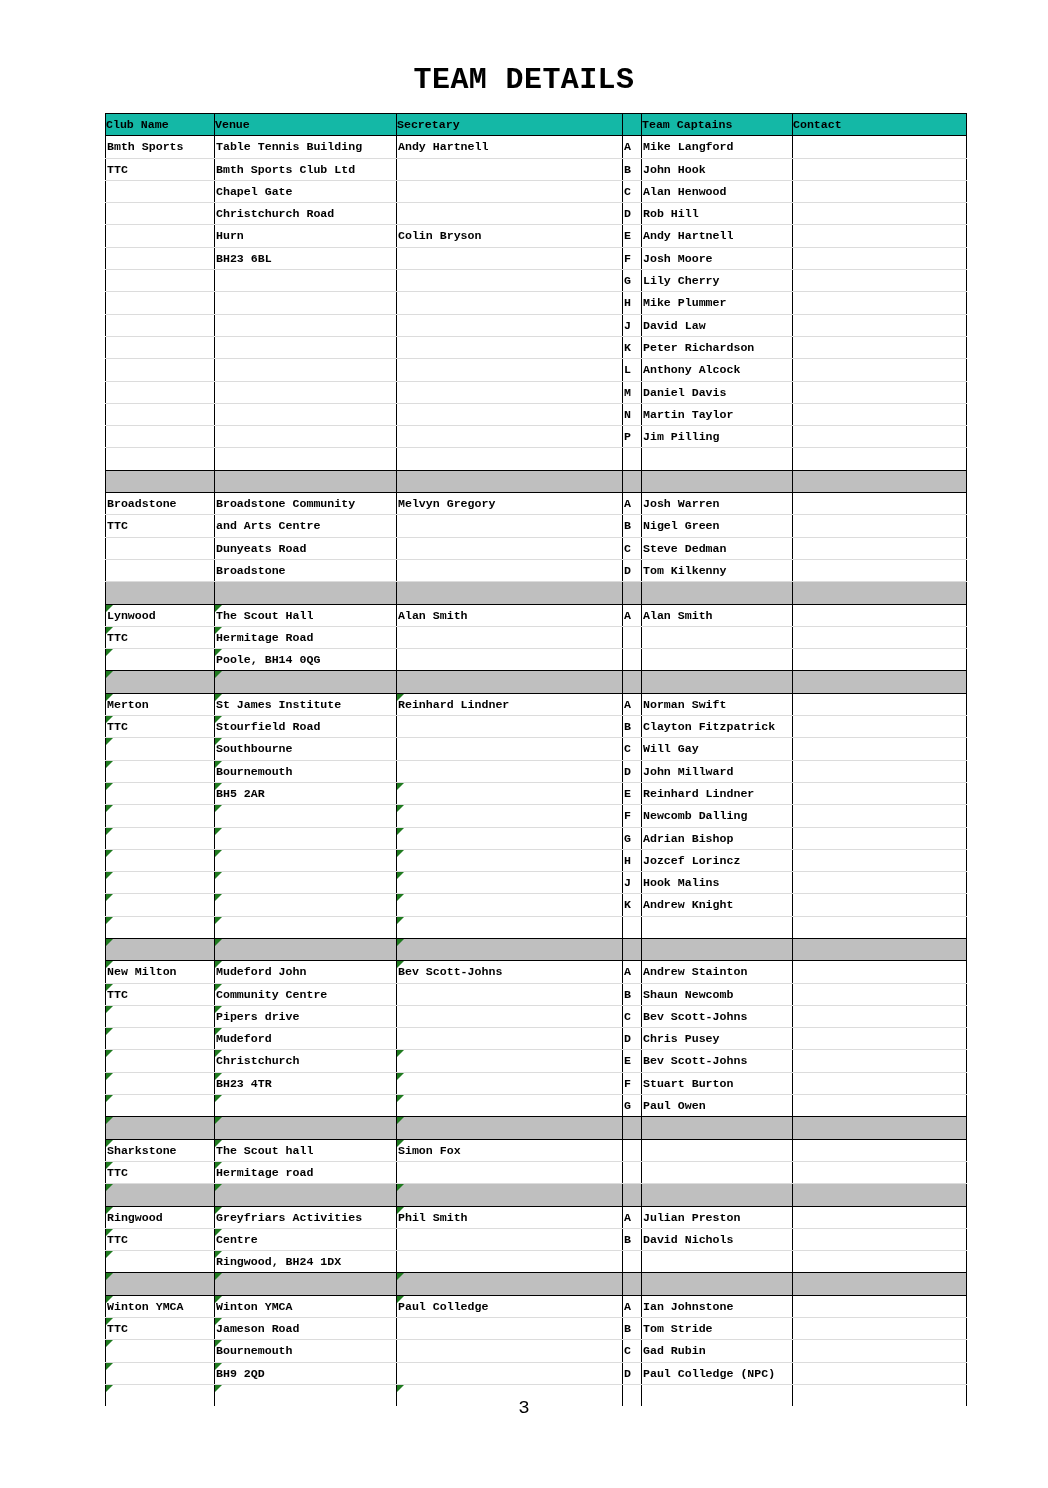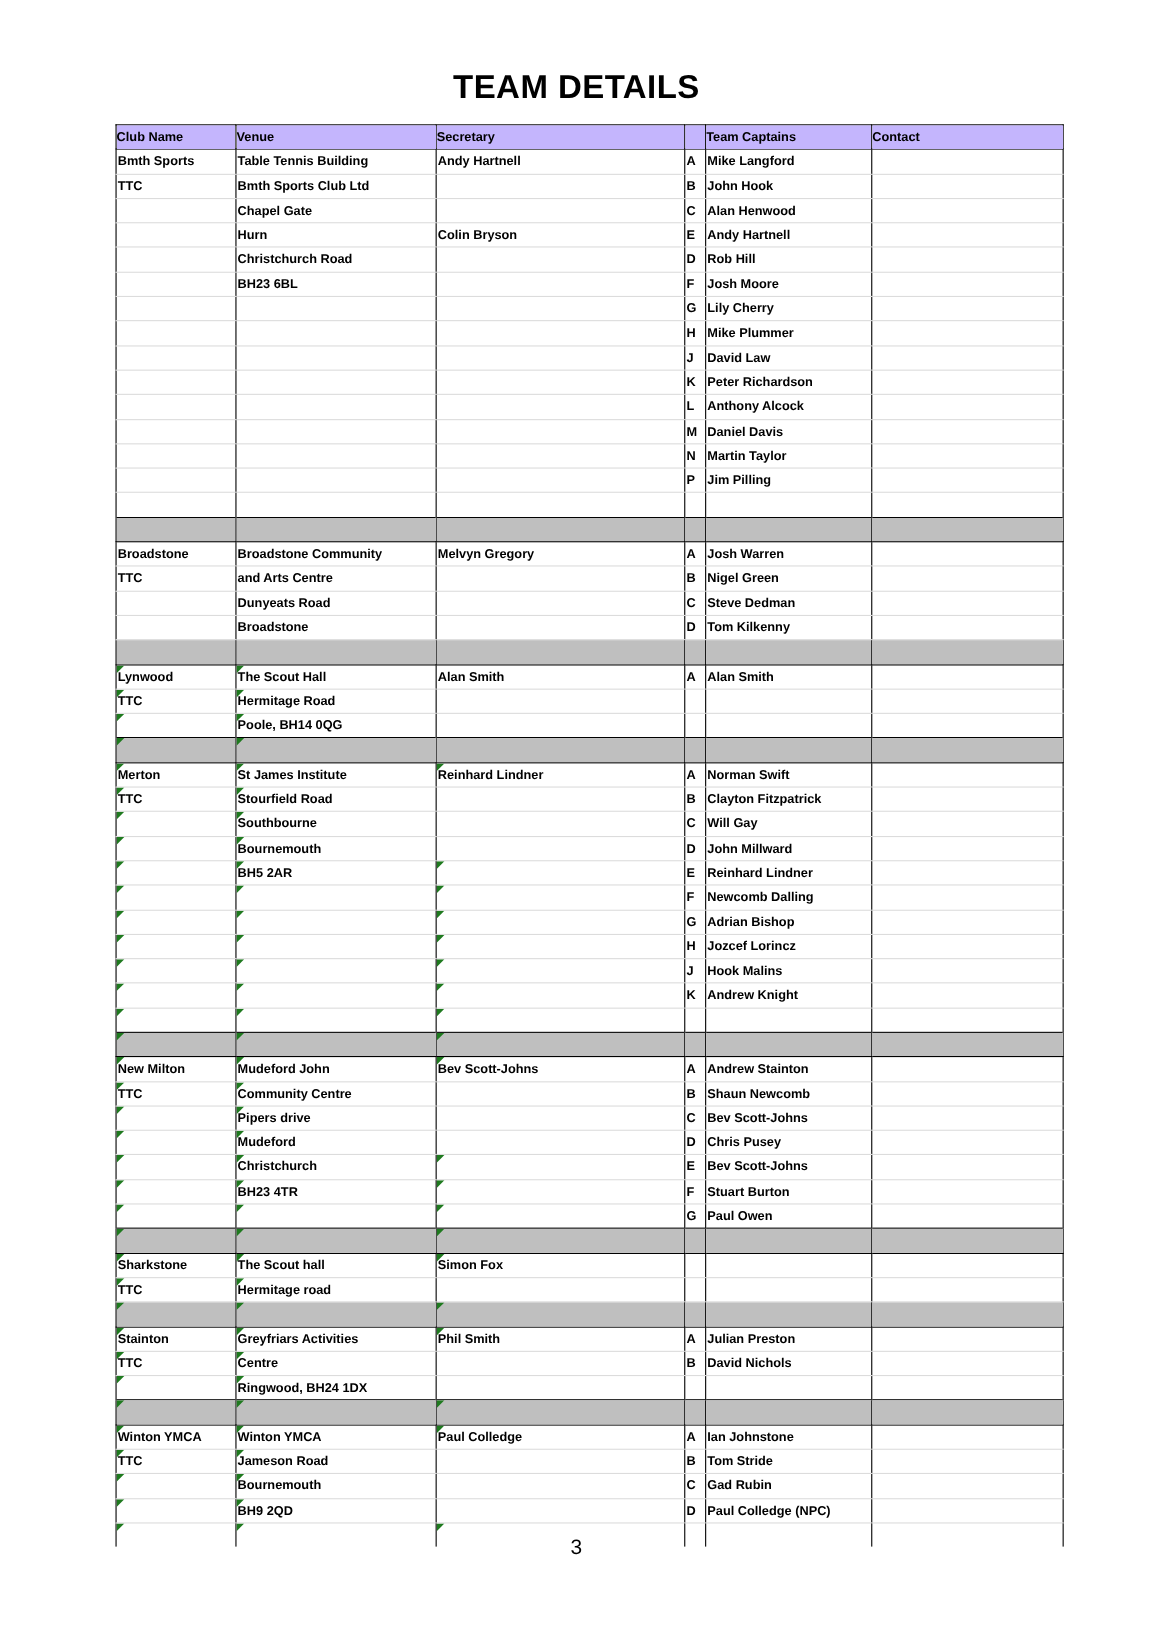--- a/index.html
+++ b/index.html
@@ -12,20 +12,21 @@
     height: 1488px;
     font-family: "Liberation Sans", sans-serif;
     color: #000000;
     position: relative;
     overflow: hidden;
   }
   #page {
     position: relative;
     width: 1048px;
     height: 1488px;
+    font-family: Liberation Mono, monospace;
   }
   .doc-title {
     position: absolute;
     left: 0;
     top: 63px;
     width: 1048px;
     text-align: center;
     font-size: 30px;
     font-weight: bold;
     letter-spacing: 0.4px;
@@ -59,21 +60,21 @@
   .c-ltr    { width: 18px;   border-right: 1.6px solid #000; text-align: center; padding: 0; }
   .c-cap    { width: 150px;  border-right: 1.6px solid #000; padding-left: 3px; }
   .c-contact{ width: 173px;  border-right: 1.6px solid #000; padding-left: 3px; }
 
   
   tr.body-row > td { border-bottom: 1px solid #dcdcdc; }
   tr.body-row.last-row > td { border-bottom: none; }
 
   
   tr.head-row > th {
-    background: #c4b5fd;
+    background: #14b8a6;
     border-top: 1.6px solid #000;
     border-bottom: 1.6px solid #000;
     font-size: 11.6px;
   }
   
   tr.sep-row > td {
     background: #bfbfbf;
     height: 21.3px;
     border-top: 1.6px solid #000;
     border-bottom: 1.6px solid #000;
@@ -184,50 +185,50 @@
           </td>
           <td class="c-contact">
             <span class="cell-txt"></span>
           </td>
         </tr>
         <tr class="body-row">
           <td class="c-club">
             <span class="cell-txt"></span>
           </td>
           <td class="c-venue">
+            <span class="cell-txt">Christchurch Road</span>
+          </td>
+          <td class="c-sec">
+            <span class="cell-txt"></span>
+          </td>
+          <td class="c-ltr">
+            <span class="cell-txt">D</span>
+          </td>
+          <td class="c-cap">
+            <span class="cell-txt">Rob Hill</span>
+          </td>
+          <td class="c-contact">
+            <span class="cell-txt"></span>
+          </td>
+        </tr>
+        <tr class="body-row">
+          <td class="c-club">
+            <span class="cell-txt"></span>
+          </td>
+          <td class="c-venue">
             <span class="cell-txt">Hurn</span>
           </td>
           <td class="c-sec">
             <span class="cell-txt">Colin Bryson</span>
           </td>
           <td class="c-ltr">
             <span class="cell-txt">E</span>
           </td>
           <td class="c-cap">
             <span class="cell-txt">Andy Hartnell</span>
-          </td>
-          <td class="c-contact">
-            <span class="cell-txt"></span>
-          </td>
-        </tr>
-        <tr class="body-row">
-          <td class="c-club">
-            <span class="cell-txt"></span>
-          </td>
-          <td class="c-venue">
-            <span class="cell-txt">Christchurch Road</span>
-          </td>
-          <td class="c-sec">
-            <span class="cell-txt"></span>
-          </td>
-          <td class="c-ltr">
-            <span class="cell-txt">D</span>
-          </td>
-          <td class="c-cap">
-            <span class="cell-txt">Rob Hill</span>
           </td>
           <td class="c-contact">
             <span class="cell-txt"></span>
           </td>
         </tr>
         <tr class="body-row">
           <td class="c-club">
             <span class="cell-txt"></span>
           </td>
           <td class="c-venue">
@@ -1009,21 +1010,21 @@
         <tr class="sep-row">
           <td class="c-club cmt">&nbsp;</td>
           <td class="c-venue cmt">&nbsp;</td>
           <td class="c-sec cmt">&nbsp;</td>
           <td class="c-ltr">&nbsp;</td>
           <td class="c-cap">&nbsp;</td>
           <td class="c-contact">&nbsp;</td>
         </tr>
         <tr class="body-row block-start">
           <td class="c-club cmt">
-            <span class="cell-txt">Stainton</span>
+            <span class="cell-txt">Ringwood</span>
           </td>
           <td class="c-venue cmt">
             <span class="cell-txt">Greyfriars Activities</span>
           </td>
           <td class="c-sec cmt">
             <span class="cell-txt">Phil Smith</span>
           </td>
           <td class="c-ltr">
             <span class="cell-txt">A</span>
           </td>

